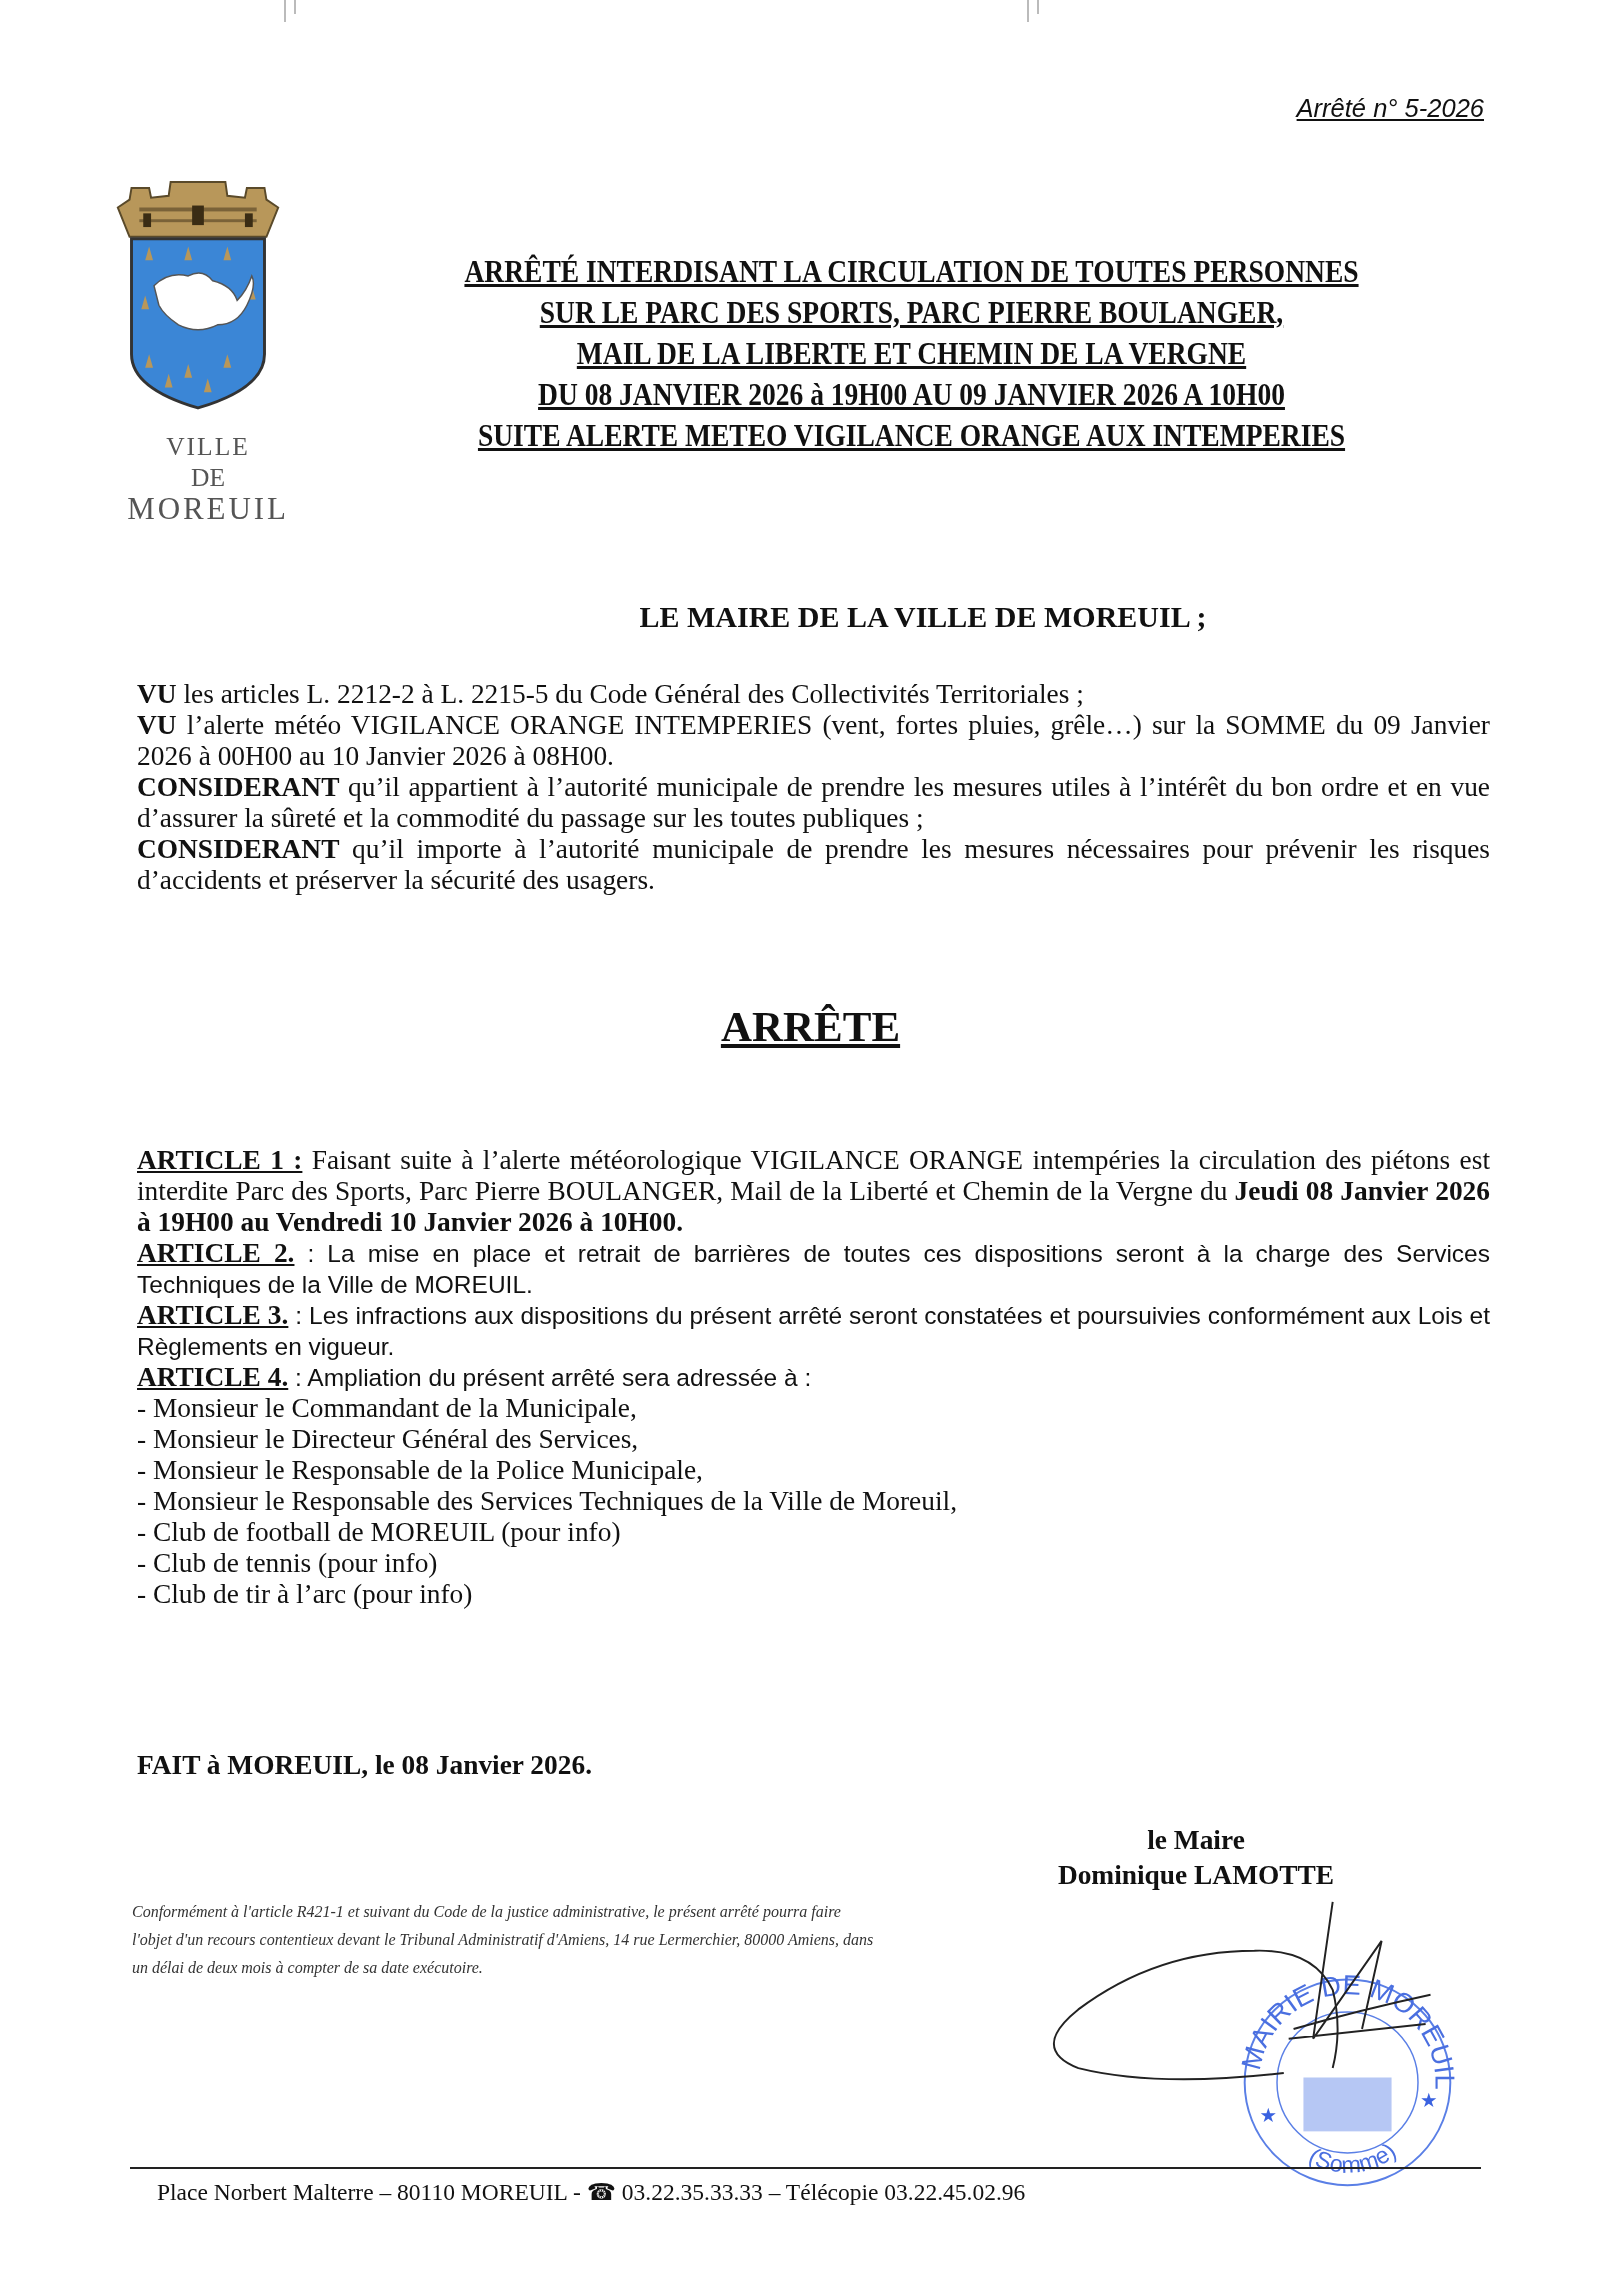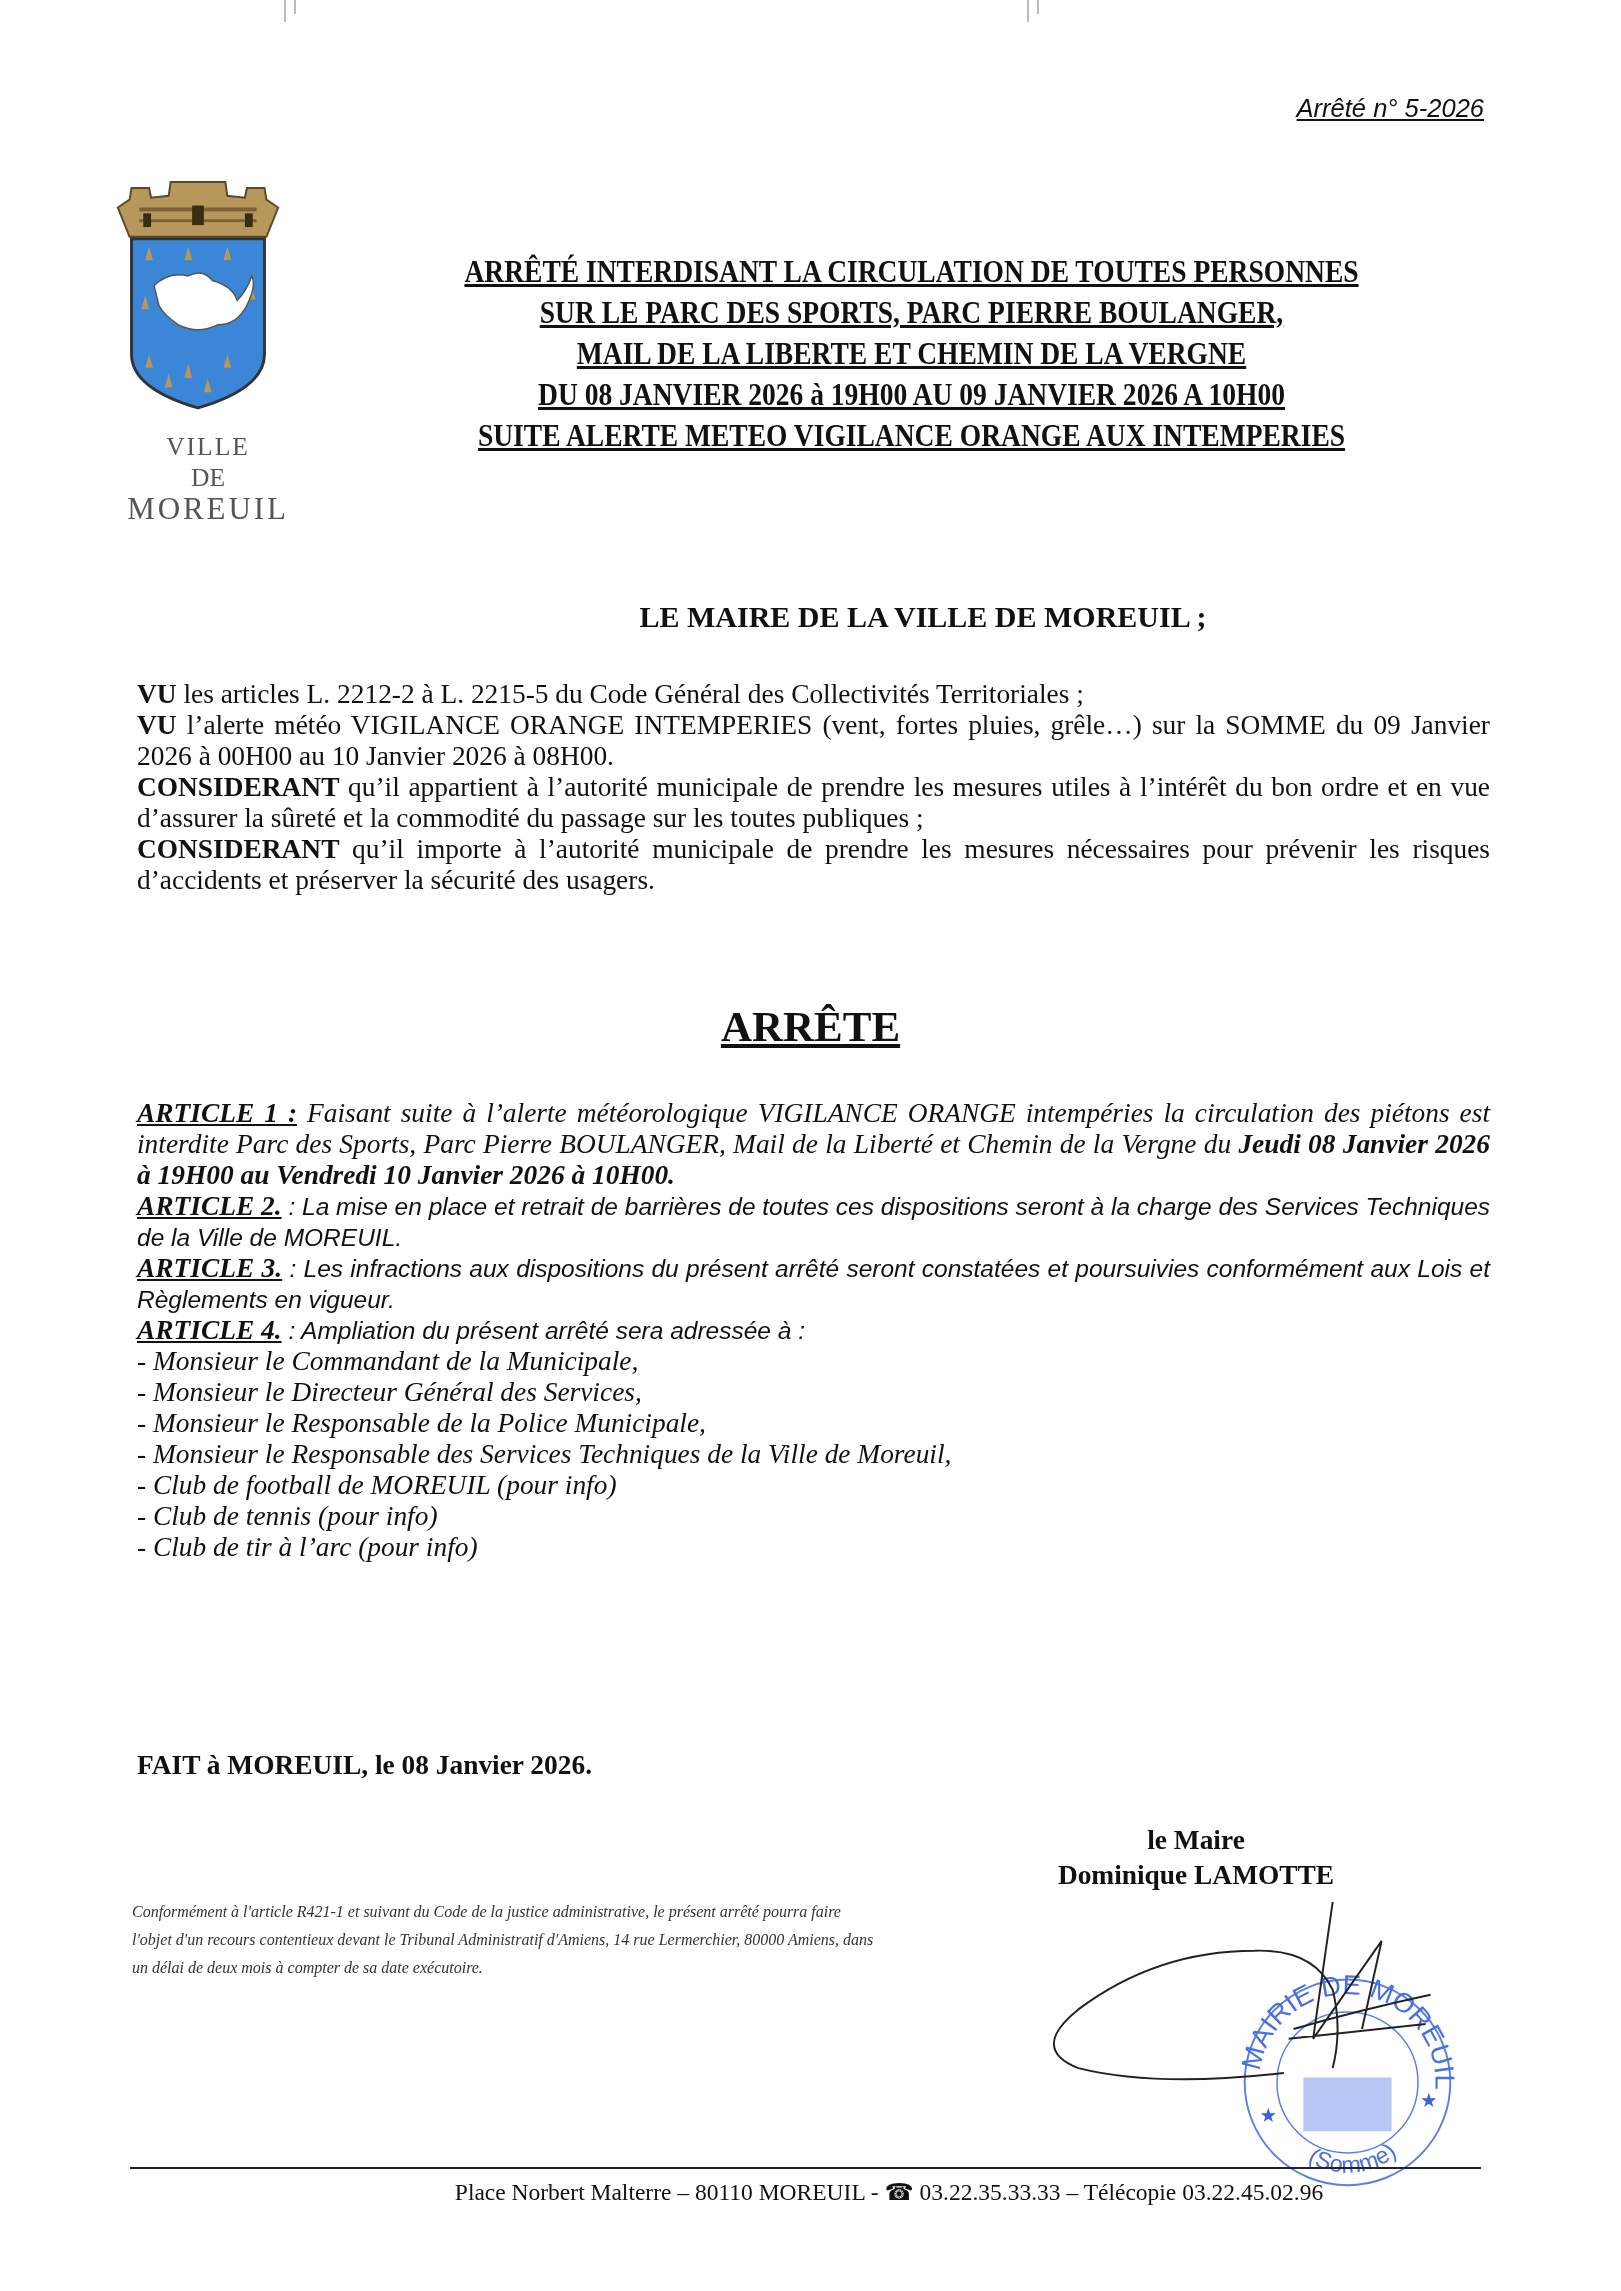--- a/index.html
+++ b/index.html
@@ -14,29 +14,29 @@
   .ville .v2{font-size:25.5px;}
   .ville .v3{font-size:31px;letter-spacing:2.9px;}
   .title{left:333px;top:251px;width:1157px;text-align:center;font-family:"Liberation Serif",serif;font-weight:bold;}
   .title div{font-size:32px;line-height:41px;text-decoration:underline;transform:scaleX(.86);transform-origin:center;white-space:nowrap;}
   .maire{left:0;width:1621px;top:600px;text-align:center;font-family:"Liberation Serif",serif;font-weight:bold;font-size:30px;padding-left:225px;box-sizing:border-box;}
   .body{left:137px;width:1353px;font-family:"Liberation Serif",serif;font-size:27.4px;line-height:31px;}
   .body p{margin:0;text-align:justify;}
   .vu{top:679px;}
   b{font-weight:bold;}
   .arrete{left:0;width:1621px;top:1002px;text-align:center;font-family:"Liberation Serif",serif;font-weight:bold;font-size:43px;text-decoration:underline;}
-  .articles{top:1098px;font-style:italic;}
+  .articles{top:1145px;}
   .articles .u{text-decoration:underline;font-weight:bold;}
   .sans{font-family:"Liberation Sans",sans-serif;font-size:24.5px;}
   .fait{left:137px;top:1750px;font-family:"Liberation Serif",serif;font-weight:bold;font-size:27.4px;text-align:center;}
   .sign{left:1039px;top:1823px;width:314px;text-align:center;font-family:"Liberation Serif",serif;font-weight:bold;font-size:27.4px;line-height:35px;}
   .legal{left:132px;top:1898px;width:745px;font-family:"Liberation Serif",serif;font-style:italic;font-size:16px;line-height:28px;color:#333;}
   .stamp{left:1230px;top:1960px;width:235px;height:235px;}
   .hr{left:130px;top:2167px;width:1351px;height:2px;background:#222;}
-  .footer{left:0;width:1621px;top:2178px;text-align:center;font-family:"Liberation Serif",serif;font-size:23.5px;padding-left:157px;box-sizing:border-box;}
+  .footer{left:0;width:1621px;top:2178px;font-family:"Liberation Serif",serif;font-size:23.5px;padding-left:157px;box-sizing:border-box;}
   .scan{top:0;height:21.6px;width:2px;background:#bbb;}
 </style>
 </head>
 <body>
 
 <div class="abs scan" style="left:284px"></div>
 <div class="abs scan" style="left:294px;height:13.7px"></div>
 <div class="abs scan" style="left:1027px"></div>
 <div class="abs scan" style="left:1037px;height:13.7px"></div>
 

